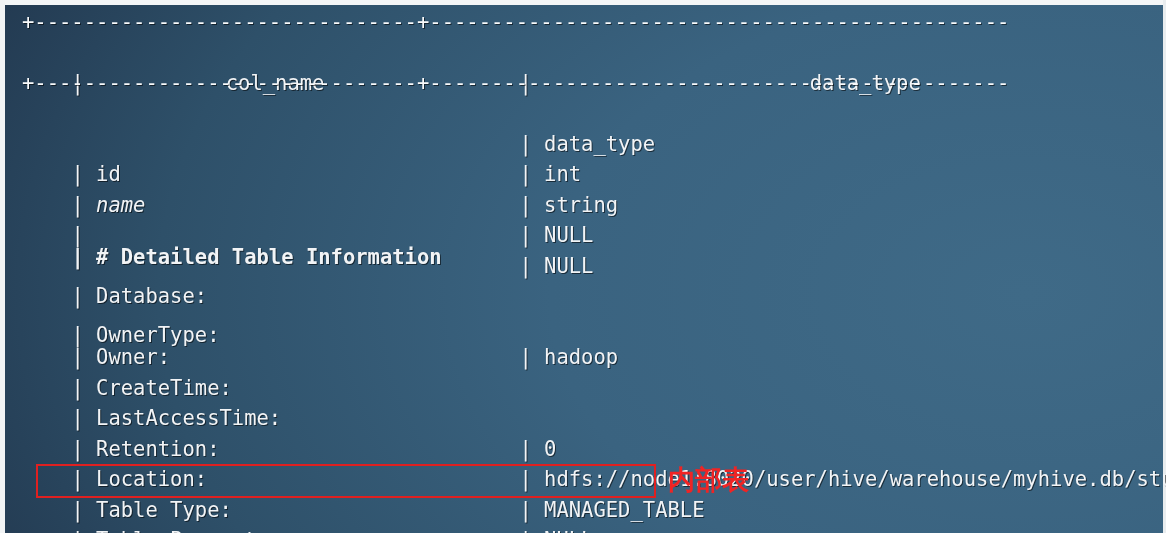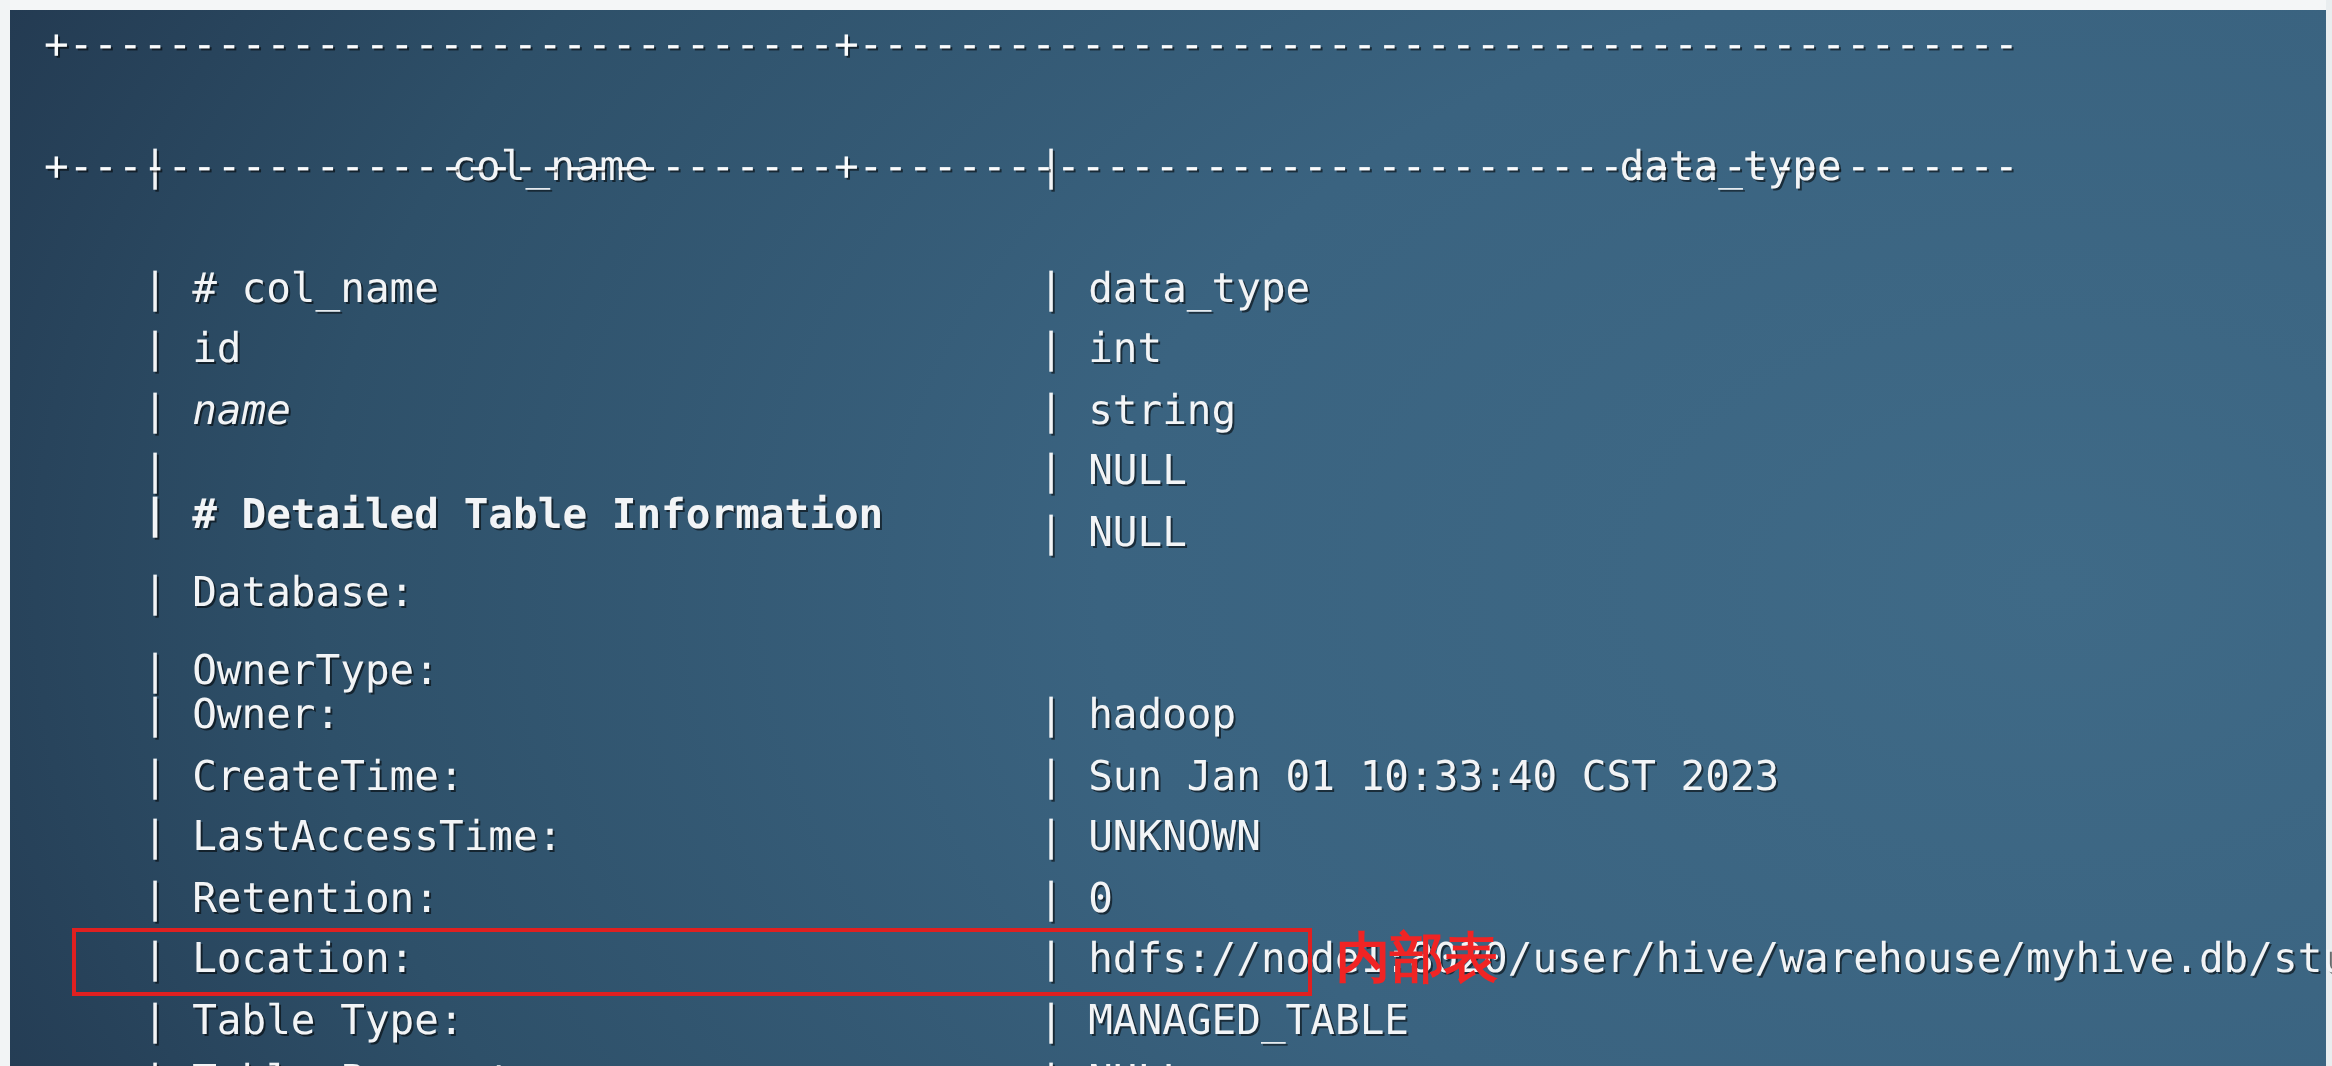--- a/index.html
+++ b/index.html
@@ -120,23 +120,20 @@
 
   <div class="hdr-colname term-line" style="top:37px;">
     <span>|</span><span style="display:inline-block;width:142px;"></span><span>col_name</span>
   </div>
   <div class="col-right term-line" style="top:37px;">
     <span>|</span><span style="display:inline-block;width:278px;"></span><span>data_type</span>
   </div>
 
   <div class="rule term-line" style="top:68px;">+-------------------------------+-----------------------------------------------</div>
 
-  <div class="col-left term-line" style="top:98px;">
-    <span>| </span><span># col_name</span>
-  </div>
   <div class="col-right term-line" style="top:98px;">
     <span>| </span><span>data_type</span>
   </div>
 
   <div class="col-left term-line" style="top:128px;">
     <span>| </span><span>id</span>
   </div>
   <div class="col-right term-line" style="top:128px;">
     <span>| </span><span>int</span>
   </div>
@@ -173,30 +170,24 @@
   <div class="col-left term-line" style="top:311px;">
     <span>| </span><span>Owner:</span>
   </div>
   <div class="col-right term-line" style="top:311px;">
     <span>| </span><span>hadoop</span>
   </div>
 
   <div class="col-left term-line" style="top:342px;">
     <span>| </span><span>CreateTime:</span>
   </div>
-  <div class="col-right term-line" style="top:342px;">
-    <span>| </span><span>Sun Jan 01 10:33:40 CST 2023</span>
-  </div>
 
   <div class="col-left term-line" style="top:372px;">
     <span>| </span><span>LastAccessTime:</span>
   </div>
-  <div class="col-right term-line" style="top:372px;">
-    <span>| </span><span>UNKNOWN</span>
-  </div>
 
   <div class="col-left term-line" style="top:403px;">
     <span>| </span><span>Retention:</span>
   </div>
   <div class="col-right term-line" style="top:403px;">
     <span>| </span><span>0</span>
   </div>
 
   <div class="col-left term-line" style="top:433px;">
     <span>| </span><span>Location:</span>

